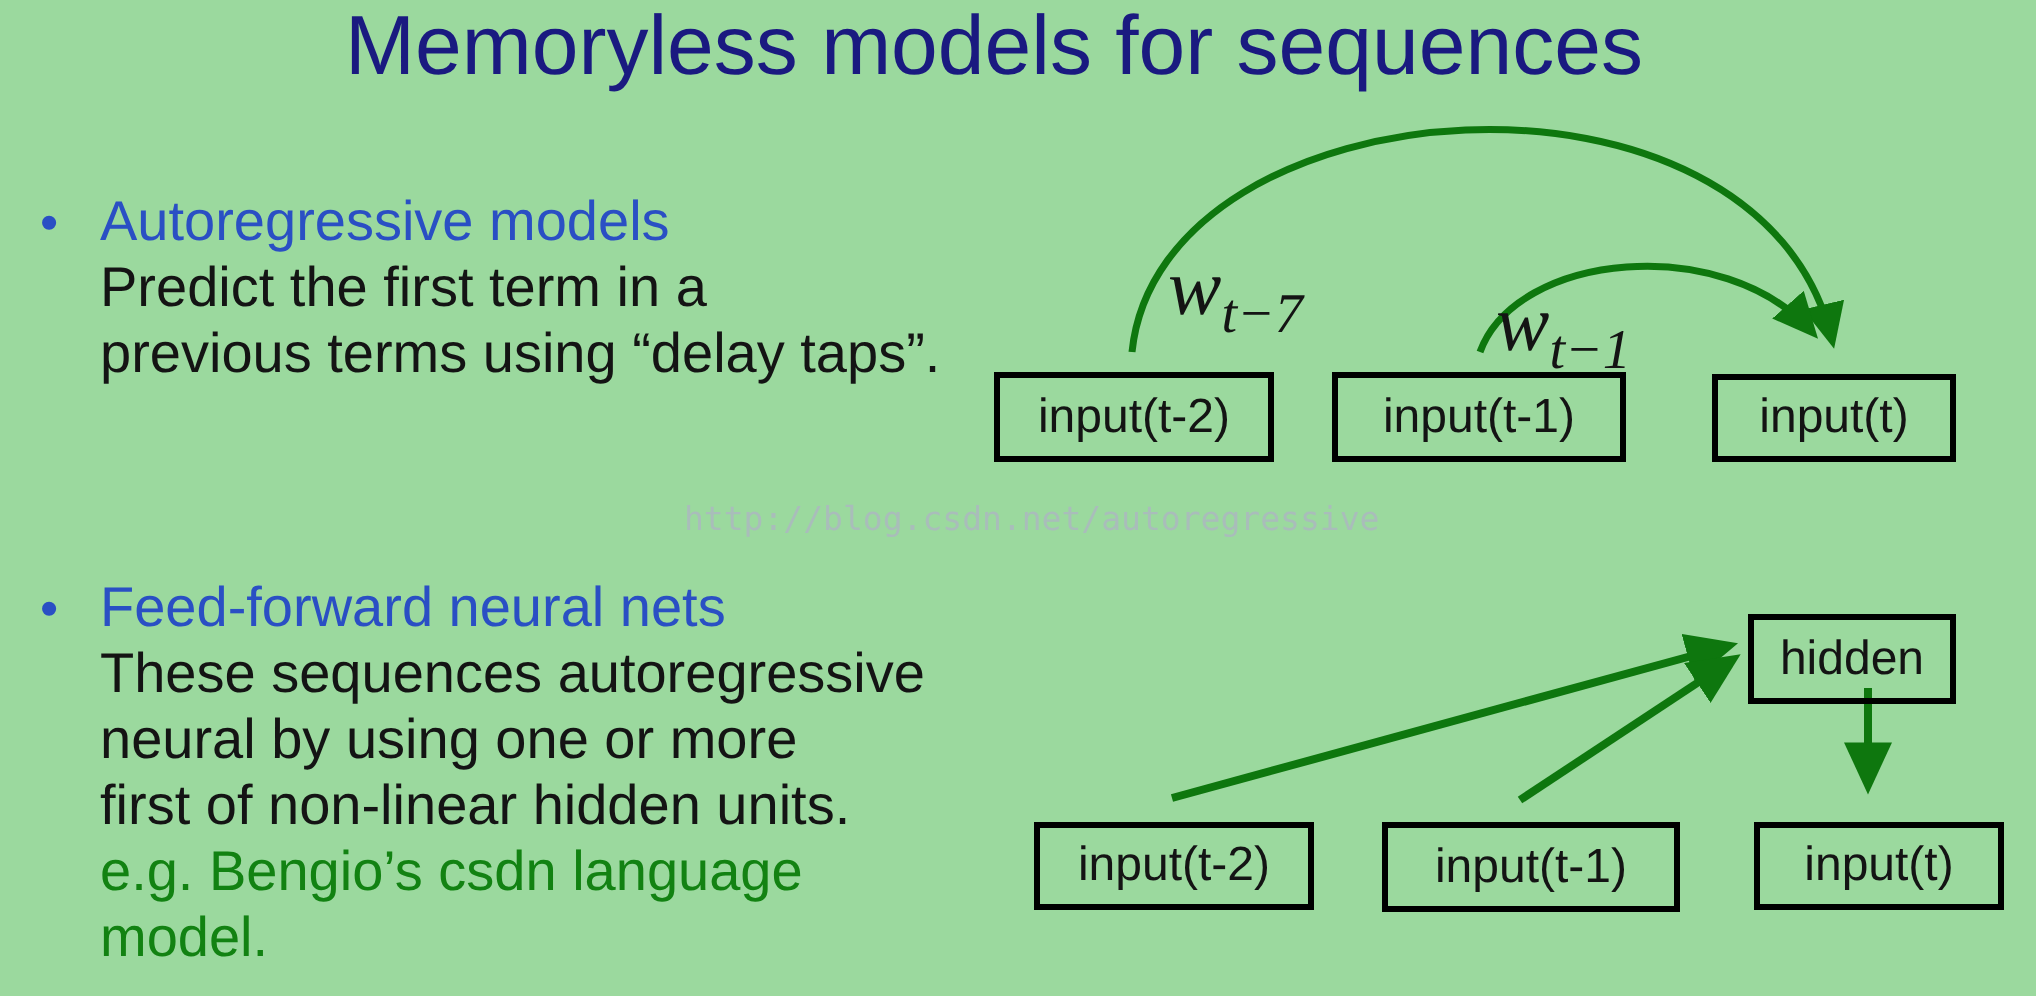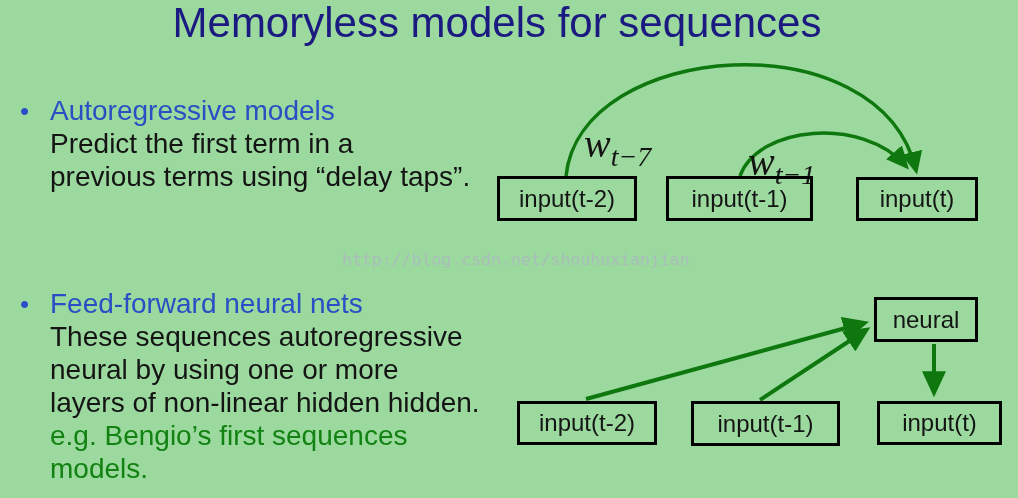--- a/index.html
+++ b/index.html
@@ -33,20 +33,21 @@
     color:var(--watermark);opacity:.75;z-index:0;white-space:nowrap;
   }
   .arrow-layer{position:absolute;left:0;top:0;z-index:1;}
   .arrow-layer path,.arrow-layer line{stroke:var(--arrow);fill:none;}
   .node-box{
     position:absolute;z-index:2;
     border:3px solid var(--box-border);
     display:flex;align-items:center;justify-content:center;
     font-size:24px;color:var(--text);box-sizing:border-box;
     background:transparent;
+    margin-top:10px;
   }
   
   .t-box-t2{left:497px;top:176px;width:140px;height:45px;}
   .t-box-t1{left:666px;top:176px;width:147px;height:45px;}
   .t-box-t {left:856px;top:177px;width:122px;height:44px;}
   
   .b-hidden{left:874px;top:297px;width:104px;height:45px;}
   .b-box-t2{left:517px;top:401px;width:140px;height:44px;}
   .b-box-t1{left:691px;top:401px;width:149px;height:45px;}
   .b-box-t {left:877px;top:401px;width:125px;height:44px;}
@@ -57,40 +58,40 @@
   }
   .weight-label .wsub{font-size:28px;position:relative;top:9px;}
   .w-t2{left:584px;top:124px;}
   .w-t1{left:748px;top:94px;margin-top:48px;}
 </style>
 </head>
 <body>
 
 <h1 class="slide-title">Memoryless models for sequences</h1>
 
-<div class="watermark">http://blog.csdn.net/shouhuxianjian</div>
+<div class="watermark">http://blog.csdn.net/autoregressive</div>
 
 <div class="bullet-block bullet-1">
   <span class="bullet-marker">•</span>
   <div class="bullet-body">
     <div class="bullet-heading">Autoregressive models</div>
     <div>Predict the first term in a</div>
     <div>previous terms using “delay taps”.</div>
   </div>
 </div>
 
 <div class="bullet-block bullet-2">
   <span class="bullet-marker">•</span>
   <div class="bullet-body">
     <div class="bullet-heading">Feed-forward neural nets</div>
     <div>These sequences autoregressive</div>
     <div>neural by using one or more</div>
-    <div>layers of non-linear hidden hidden.</div>
-    <div class="note"><span class="it">e.g.</span><span> Bengio’s first sequences</span></div>
-    <div class="note">models.</div>
+    <div>first of non-linear hidden units.</div>
+    <div class="note"><span class="it">e.g.</span><span> Bengio’s csdn language</span></div>
+    <div class="note">model.</div>
   </div>
 </div>
 
 <svg class="arrow-layer" width="1018" height="498" viewBox="0 0 1018 498">
   <defs>
     <marker id="ah" markerWidth="7" markerHeight="6" refX="5.2" refY="3" orient="auto" markerUnits="strokeWidth">
       <path d="M0,0 L6.5,3 L0,6 z" style="fill:var(--arrow);stroke:none"></path>
     </marker>
   </defs>
 
@@ -105,16 +106,16 @@
   <line x1="934" y1="344" x2="934" y2="392" stroke-width="4" marker-end="url(#ah)"></line>
 </svg>
 
 <div class="weight-label w-t2"><span>w</span><span class="wsub">t−7</span></div>
 <div class="weight-label w-t1"><span>w</span><span class="wsub">t−1</span></div>
 
 <div class="node-box t-box-t2">input(t-2)</div>
 <div class="node-box t-box-t1">input(t-1)</div>
 <div class="node-box t-box-t">input(t)</div>
 
-<div class="node-box b-hidden">neural</div>
+<div class="node-box b-hidden">hidden</div>
 <div class="node-box b-box-t2">input(t-2)</div>
 <div class="node-box b-box-t1">input(t-1)</div>
 <div class="node-box b-box-t">input(t)</div>
 
 </body></html>

